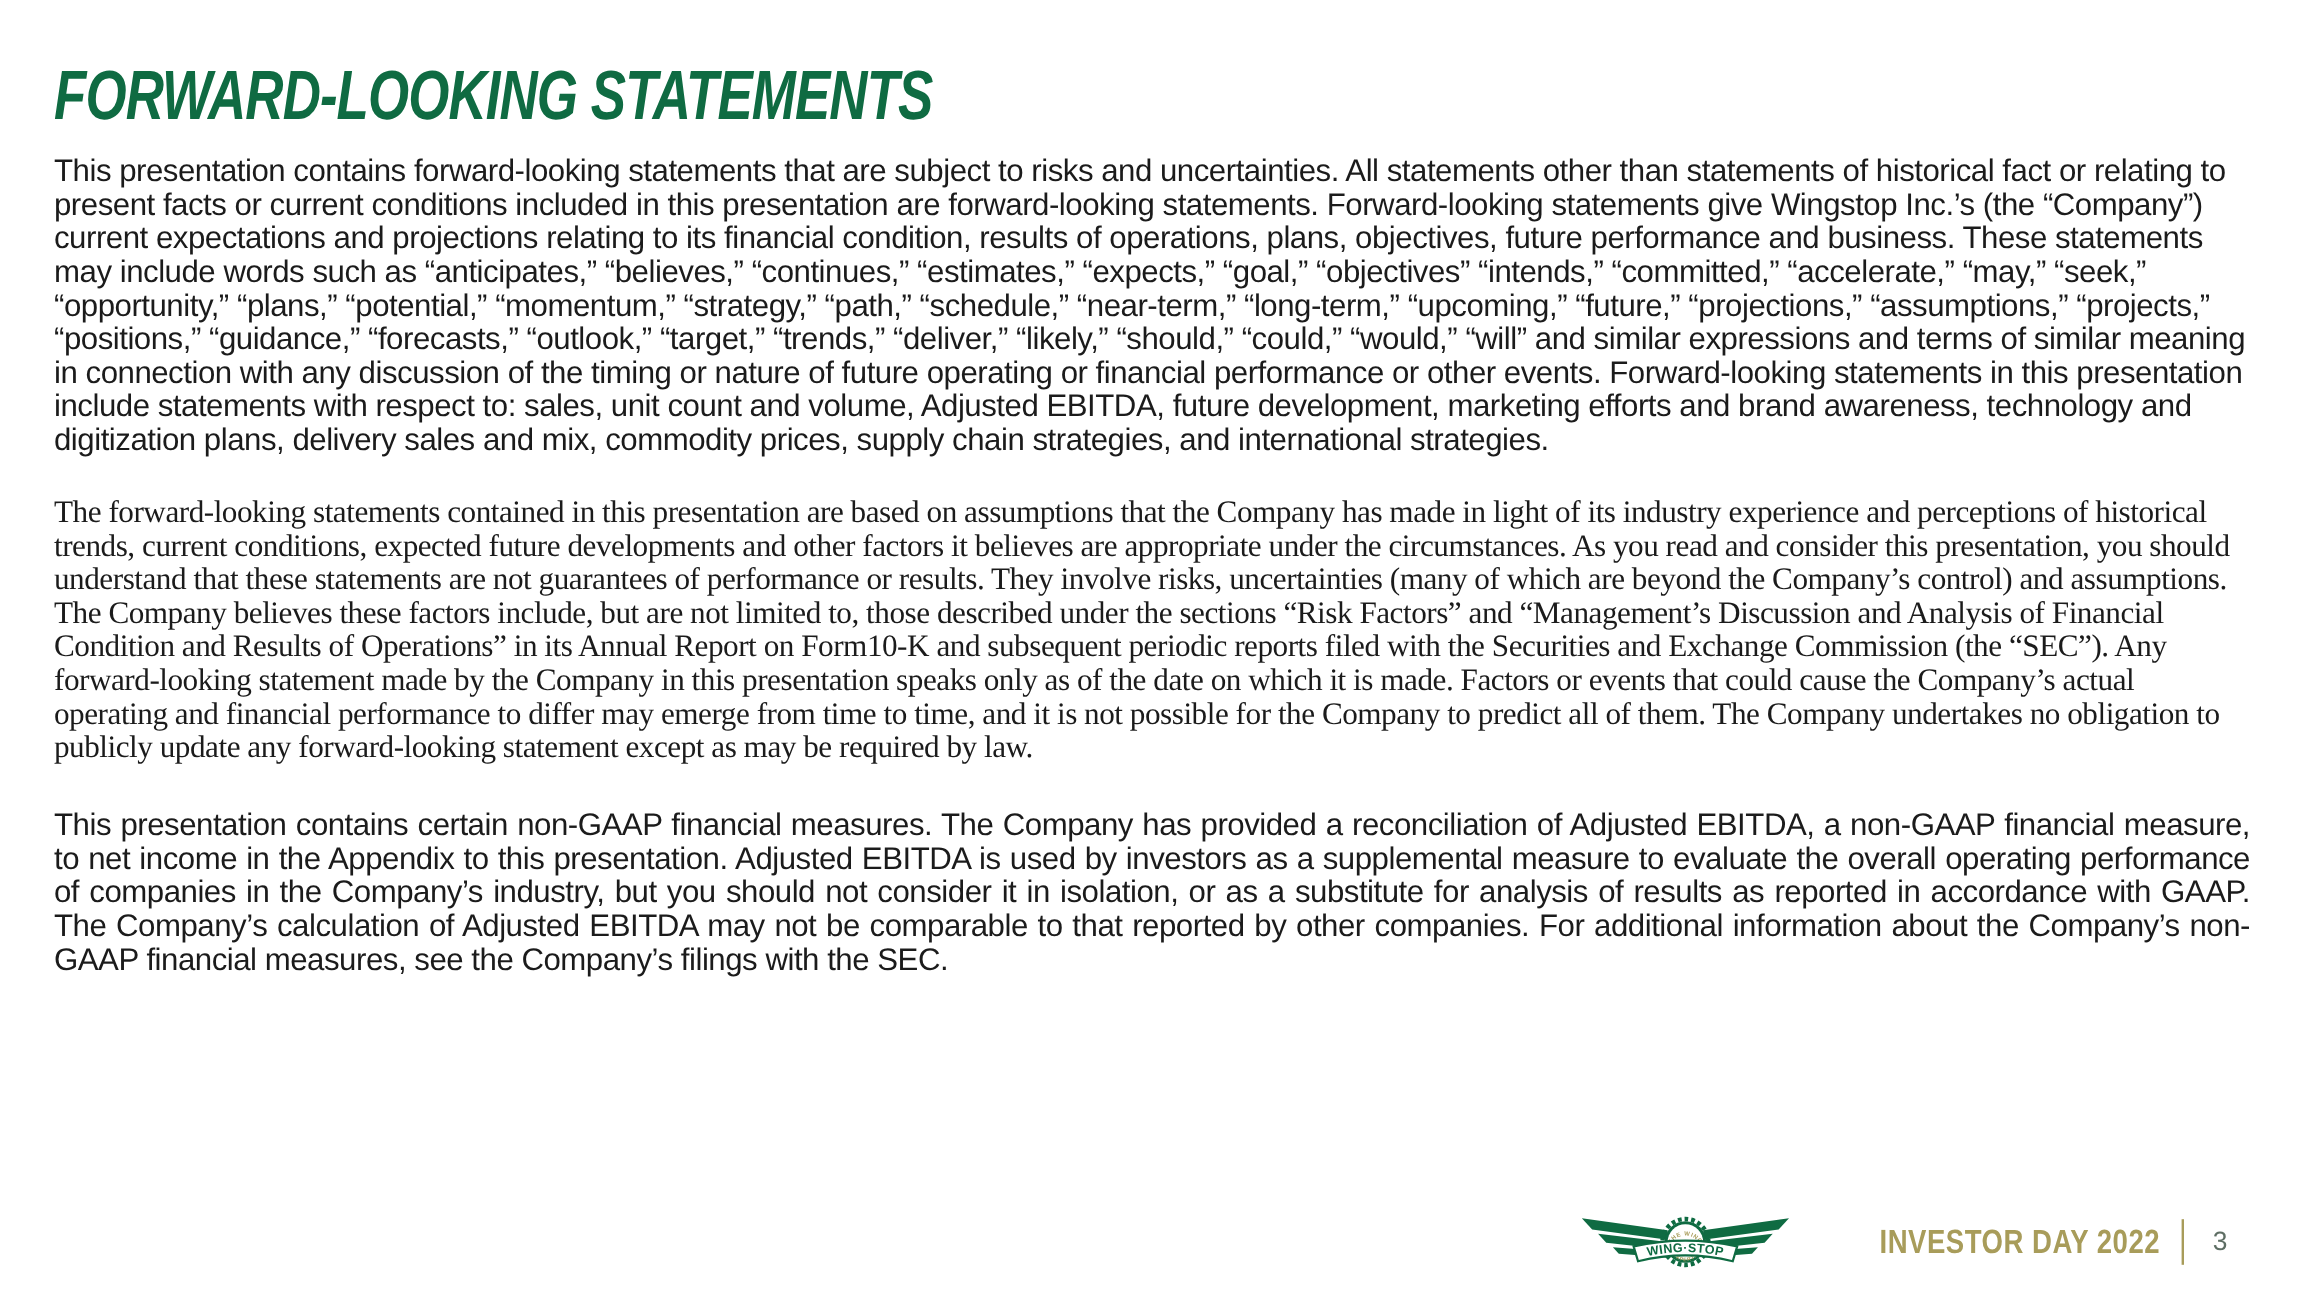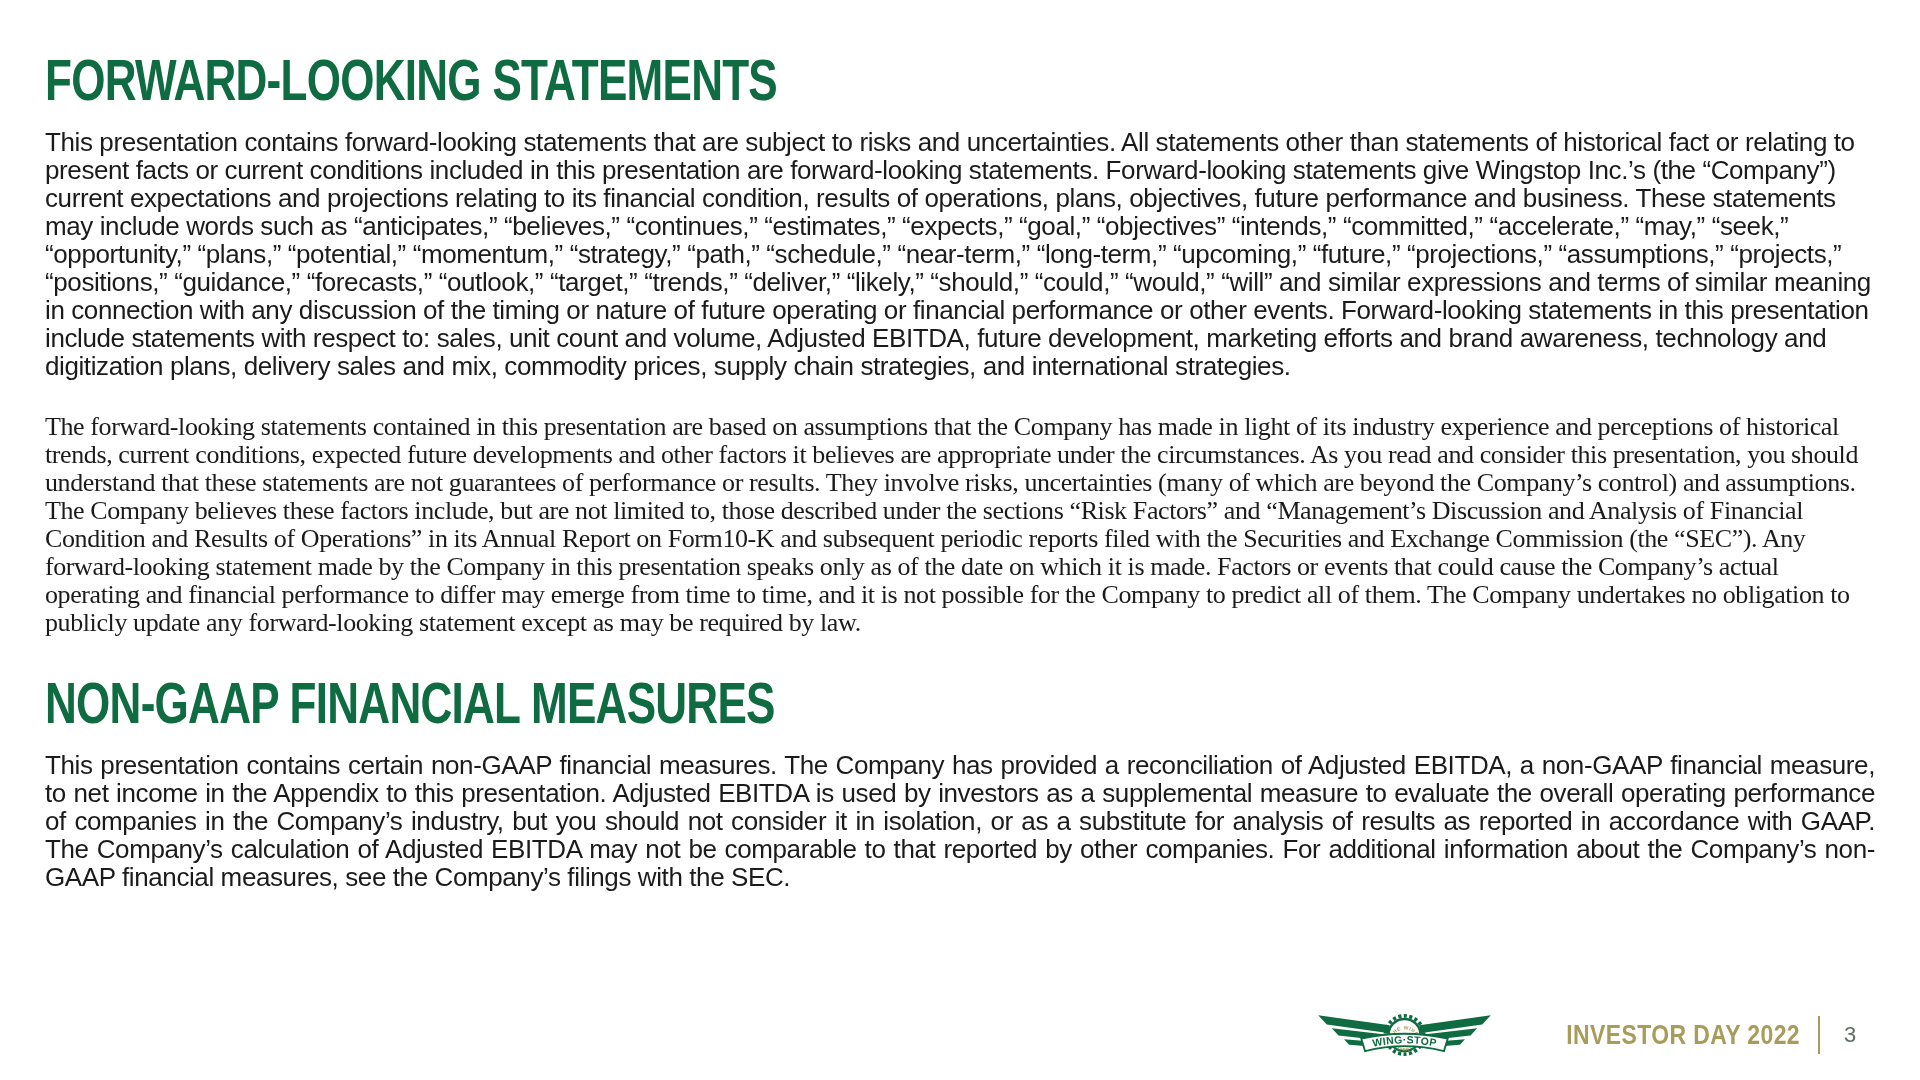--- a/index.html
+++ b/index.html
@@ -21,21 +21,21 @@
     display: inline-block;
     font-size: 58px;
     font-weight: 700;
     color: #0f6b42;
     letter-spacing: -1px;
     transform: scaleX(0.76);
     transform-origin: 0 50%;
     white-space: nowrap;
     line-height: 1.05;
   }
-  .heading-row { height: 64px; }
+  .heading-row { height: 64px; font-style: italic; }
   .body-para {
     font-size: 26px;
     line-height: 28px;
     letter-spacing: -0.4px;
     color: #1b1b1b;
     margin-top: 14px;
     width: 1830px;
   }
   .body-para.gap { margin-top: 33px; font-family: Liberation Serif, serif; }
   .body-para.justified { text-align: justify; }
@@ -78,23 +78,20 @@
 
   <div class="heading-row">
     <h1 class="section-heading">FORWARD-LOOKING STATEMENTS</h1>
   </div>
 
   <p class="body-para">This presentation contains forward-looking statements that are subject to risks and uncertainties. All statements other than statements of historical fact or relating to present facts or current conditions included in this presentation are forward-looking statements. Forward-looking statements give Wingstop Inc.’s (the “Company”) current expectations and projections relating to its financial condition, results of operations, plans, objectives, future performance and business. These statements may include words such as “anticipates,” “believes,” “continues,” “estimates,” “expects,” “goal,” “objectives” “intends,” “committed,” “accelerate,” “may,” “seek,” “opportunity,” “plans,” “potential,” “momentum,” “strategy,” “path,” “schedule,” “near-term,” “long-term,” “upcoming,” “future,” “projections,” “assumptions,” “projects,” “positions,” “guidance,” “forecasts,” “outlook,” “target,” “trends,” “deliver,” “likely,” “should,” “could,” “would,” “will” and similar expressions and terms of similar meaning in connection with any discussion of the timing or nature of future operating or financial performance or other events.  Forward-looking statements in this presentation include statements with respect to: sales, unit count and volume, Adjusted EBITDA, future development, marketing efforts and brand awareness, technology and digitization plans, delivery sales and mix, commodity prices, supply chain strategies, and international strategies.</p>
 
   <p class="body-para gap">The forward-looking statements contained in this presentation are based on assumptions that the Company has made in light of its industry experience and perceptions of historical trends, current conditions, expected future developments and other factors it believes are appropriate under the circumstances. As you read and consider this presentation, you should understand that these statements are not guarantees of performance or results. They involve risks, uncertainties (many of which are beyond the Company’s control) and assumptions. The Company believes these factors include, but are not limited to, those described under the sections “Risk Factors” and “Management’s Discussion and Analysis of Financial Condition and Results of Operations” in its Annual Report on Form10-K and subsequent periodic reports filed with the Securities and Exchange Commission (the “SEC”). Any forward-looking statement made by the Company in this presentation speaks only as of the date on which it is made. Factors or events that could cause the Company’s actual operating and financial performance to differ may emerge from time to time, and it is not possible for the Company to predict all of them. The Company undertakes no obligation to publicly update any forward-looking statement except as may be required by law.</p>
 
   <div class="section2">
-    <div class="heading-row">
-      <h1 class="section-heading">NON-GAAP FINANCIAL MEASURES</h1>
-    </div>
 
     <p class="body-para justified">This presentation contains certain non-GAAP financial measures. The Company has provided a reconciliation of Adjusted EBITDA, a non-GAAP financial measure, to net income in the Appendix to this presentation. Adjusted EBITDA is used by investors as a supplemental measure to evaluate the overall operating performance of companies in the Company’s industry, but you should not consider it in isolation, or as a substitute for analysis of results as reported in accordance with GAAP. The Company’s calculation of Adjusted EBITDA may not be comparable to that reported by other companies. For additional information about the Company’s non-GAAP financial measures, see the Company’s filings with the SEC.</p>
   </div>
 
   <div class="footer">
 
     <svg class="logo-svg" width="185" height="62" viewBox="0 0 300 80" xmlns="http://www.w3.org/2000/svg">
 
       <g fill="#0f6b42">
         <path d="M126,24 L10,8 L24,23 L126,37 Z"></path>

